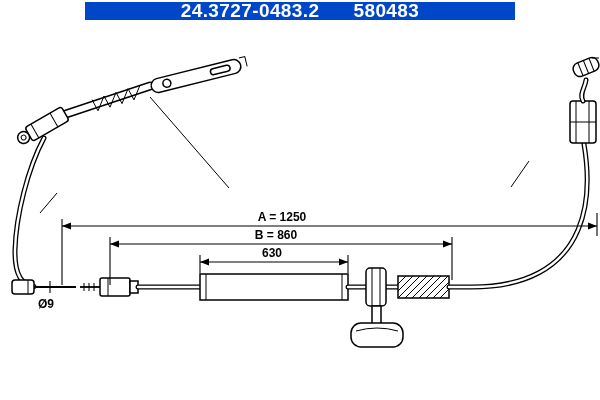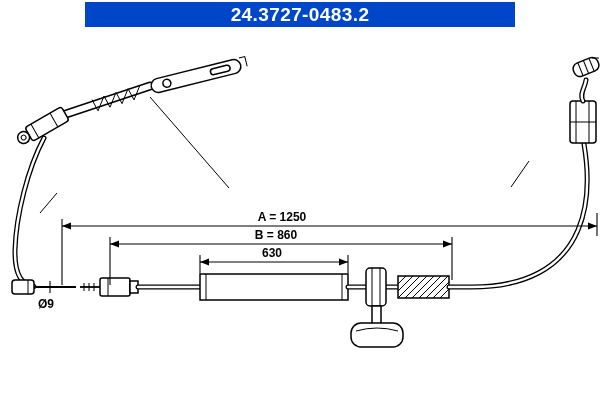--- a/index.html
+++ b/index.html
@@ -1,21 +1,21 @@
 <!DOCTYPE html>
 <html><head>
 <meta charset="utf-8">
 <style>
   html,body{margin:0;padding:0;background:#fff;}
   .canvas{
     position:relative;width:600px;height:400px;background:#fff;overflow:hidden;
     font-family:"Liberation Sans",sans-serif;
   }
   .header{
-    position:absolute;left:85px;top:2px;width:430px;height:25px;
+    position:absolute;left:85px;top:2px;width:430px;height:18px;
     background:#0046C8;color:#fff;
     display:flex;justify-content:center;align-items:center;gap:34px;
     font-size:19px;font-weight:bold;letter-spacing:0.4px;
   }
   svg{position:absolute;left:0;top:0;}
   .cable-o{fill:none;stroke:#000;stroke-width:5;stroke-linecap:round;}
   .cable-i{fill:none;stroke:#fff;stroke-width:2.4;stroke-linecap:round;}
   .tube-o{fill:none;stroke:#000;stroke-width:9;stroke-linecap:round;}
   .tube-i{fill:none;stroke:#fff;stroke-width:6;stroke-linecap:round;}
   .wire{fill:none;stroke:#000;stroke-width:1.8;}
@@ -25,20 +25,21 @@
   .arrow{fill:#000;stroke:none;}
   .dimtext{font-family:"Liberation Sans",sans-serif;font-size:12px;font-weight:bold;fill:#000;}
 </style>
 </head>
 <body>
 
 <div class="canvas">
 
   <div class="header">
     <span>24.3727-0483.2</span>
+    <span>580483</span>
   </div>
 
   <svg width="600" height="400" viewBox="0 0 600 400">
 
     <g>
       <path class="tube-o" d="M 150,86 L 66,114"></path>
       <path class="tube-i" d="M 150,86 L 66,114"></path>
       <polyline class="thin" points="140,85.1 134,99.9 128,88.7 122,103.6 116,92.4 110,107.2 104,96 98,110.8 92,99.6"></polyline>
     </g>
 

